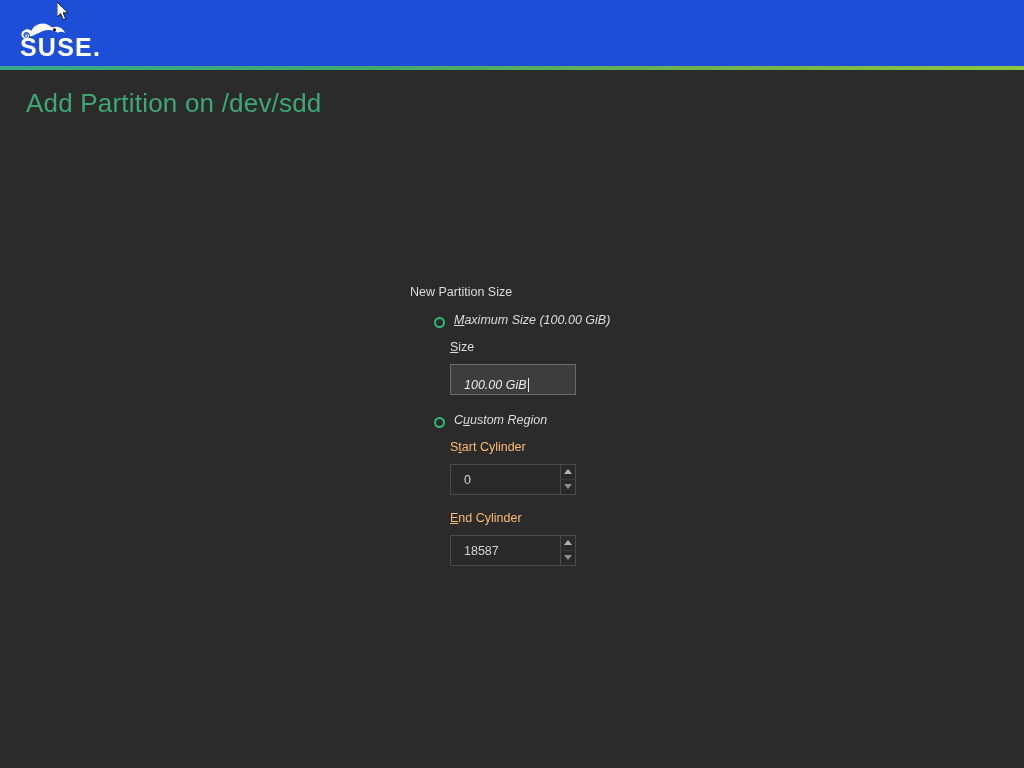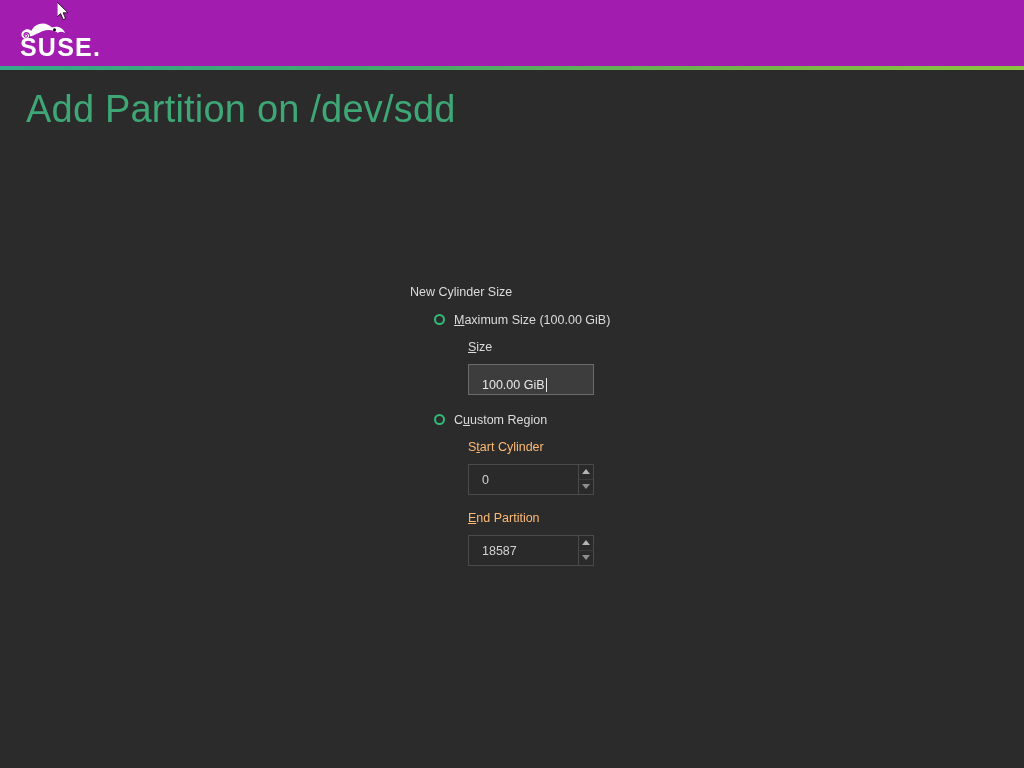--- a/index.html
+++ b/index.html
@@ -17,21 +17,21 @@
     color: #d9d9d9;
     position: relative;
   }
 
   
   #header-bar {
     position: absolute;
     left: 0; top: 0;
     width: 1024px;
     height: 66px;
-    background: #a21caf;
+    background: #1d4ed8;
   }
 
   #suse-logo {
     position: absolute;
     left: 14px;
     top: 8px;
     width: 120px;
     height: 52px;
   }
 
@@ -55,21 +55,21 @@
     height: 20px;
     z-index: 50;
     pointer-events: none;
   }
 
   
   #page-title {
     position: absolute;
     left: 26px;
     top: 88px;
-    font-size: 38px;
+    font-size: 26px;
     font-weight: 400;
     color: #3fa776;
     letter-spacing: 0.2px;
     white-space: nowrap;
   }
 
   
   #content-area {
     position: absolute;
     left: 0;
@@ -87,25 +87,26 @@
 
   .group-heading {
     font-size: 12.5px;
     color: #dcdcdc;
     margin-bottom: 11px;
     line-height: 15px;
   }
 
   .radio-row {
     display: flex;
-    align-items: center;
+    align-items: flex-end;
     height: 17px;
     margin-left: 24px;
     margin-bottom: 0px;
     cursor: default;
+    font-style: italic;
   }
 
   .radio-row + .radio-row { margin-top: 0px; }
 
   .radio-mark {
     width: 11px;
     height: 11px;
     border-radius: 50%;
     border: 2px solid #32ba78;
     background: #2b2b2b;
@@ -121,21 +122,21 @@
   .radio-label {
     font-size: 12.5px;
     color: #dcdcdc;
     white-space: nowrap;
     line-height: 16px;
   }
 
   .mnem { text-decoration: underline; text-underline-offset: 1px; }
 
   
-  .field-block { margin-left: 58px; }
+  .field-block { margin-left: 40px; }
 
   .field-label {
     font-size: 12.5px;
     color: #dcdcdc;
     line-height: 15px;
   }
 
   .field-label.disabled { color: #fdba74; }
 
   .text-input {
@@ -143,20 +144,21 @@
     height: 31px;
     background: #3d3d3d;
     border: 1px solid #6b6b6b;
     color: #e8e8e8;
     font-family: "Liberation Sans", sans-serif;
     font-size: 12.5px;
     padding: 10px 0 0 13px;
     display: flex;
     align-items: center;
     outline: none;
+    font-style: italic;
   }
 
   .text-input .caret {
     display: inline-block;
     width: 1px;
     height: 14px;
     background: #e8e8e8;
     margin-left: 1px;
     vertical-align: middle;
   }
@@ -249,21 +251,21 @@
 <svg id="mouse-cursor" viewBox="0 0 14 20">
   <polygon points="0,0 0,15 3.6,11.6 6.2,17.6 8.6,16.5 6.1,10.8 11,10.8" fill="#ffffff" stroke="#000000" stroke-width="0.8"></polygon>
 </svg>
 
 <div id="page-title">Add Partition on /dev/sdd</div>
 
 <div id="content-area">
 
   <div id="partition-size-group">
 
-    <div class="group-heading">New Cylinder Size</div>
+    <div class="group-heading">New Partition Size</div>
 
     <div class="radio-row">
       <span class="radio-mark"></span>
       <span class="radio-label"><span></span><span class="mnem">M</span><span>aximum Size (100.00 GiB)</span></span>
     </div>
 
 
     <div class="gap-md"></div>
 
     <div class="field-block">
@@ -296,21 +298,21 @@
           <div class="spin-btn down">
             <span class="arrow-down"></span>
           </div>
         </div>
       </div>
     </div>
 
     <div class="gap-lg"></div>
 
     <div class="field-block">
-      <div class="field-label disabled"><span></span><span class="mnem">E</span><span>nd Partition</span></div>
+      <div class="field-label disabled"><span></span><span class="mnem">E</span><span>nd Cylinder</span></div>
       <div class="gap-sm"></div>
       <div class="spin-wrap">
         <div class="spin-field">18587</div>
         <div class="spin-buttons">
           <div class="spin-btn up">
             <span class="arrow-up"></span>
           </div>
           <div class="spin-btn down">
             <span class="arrow-down"></span>
           </div>

